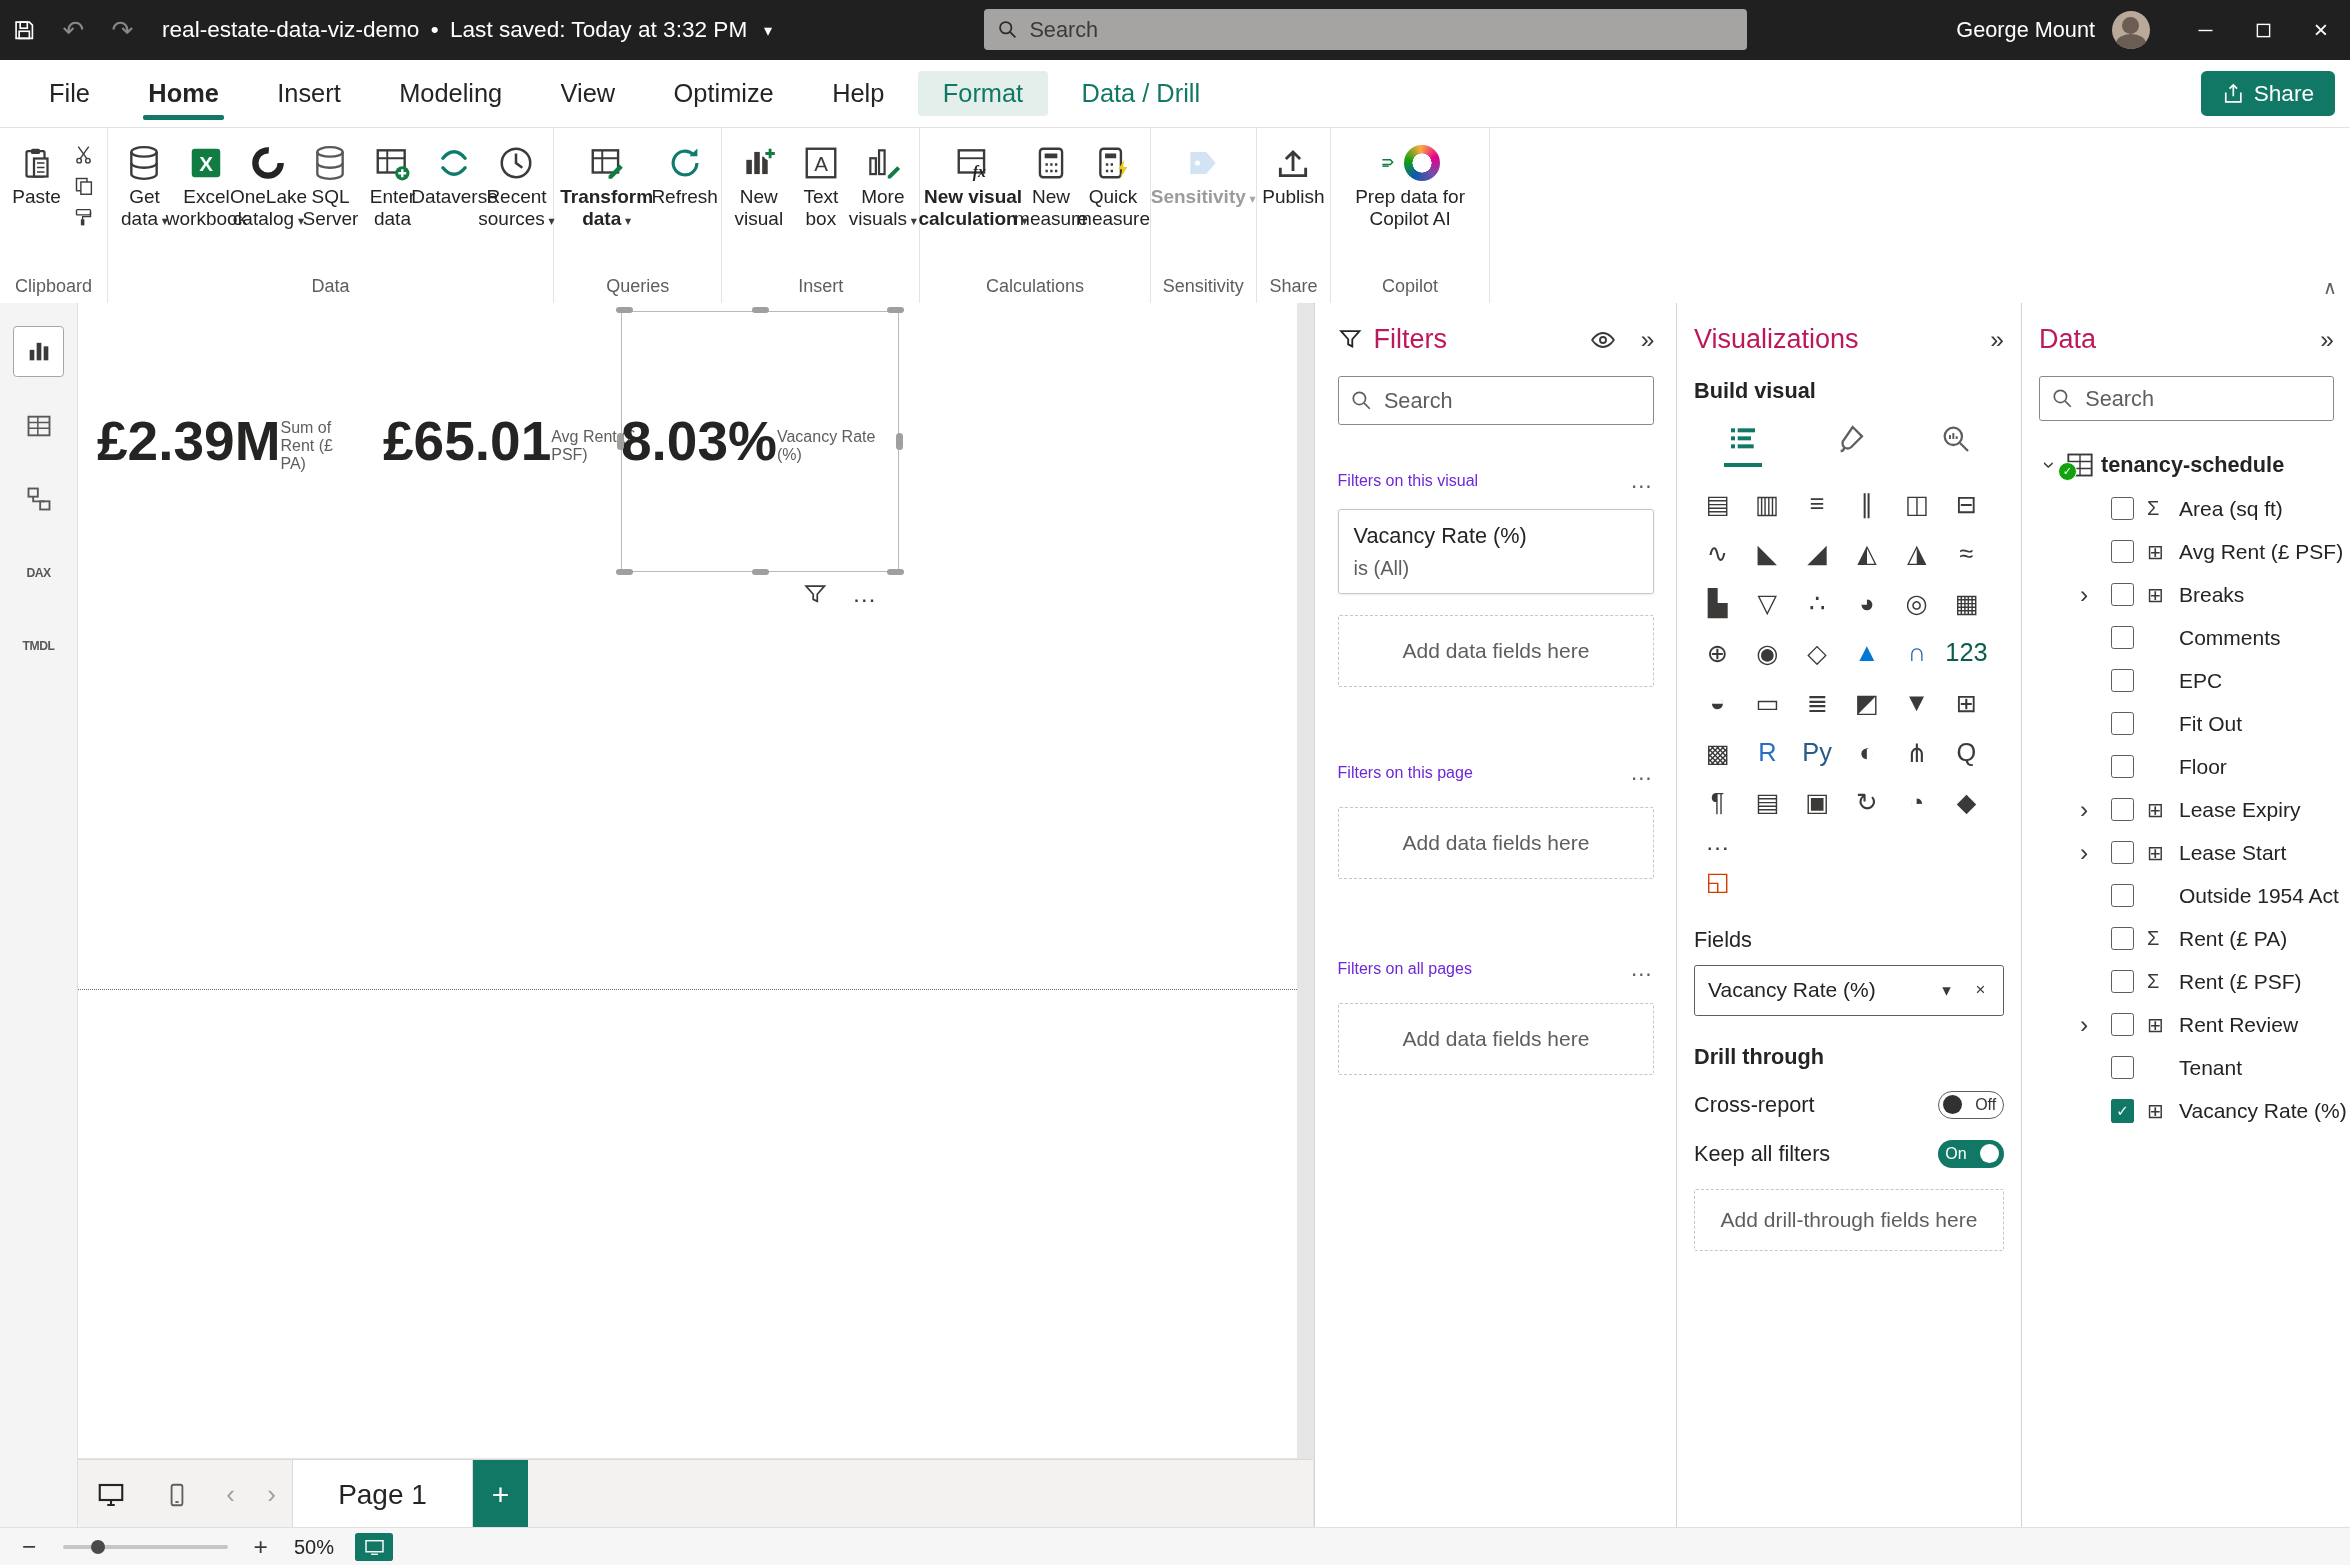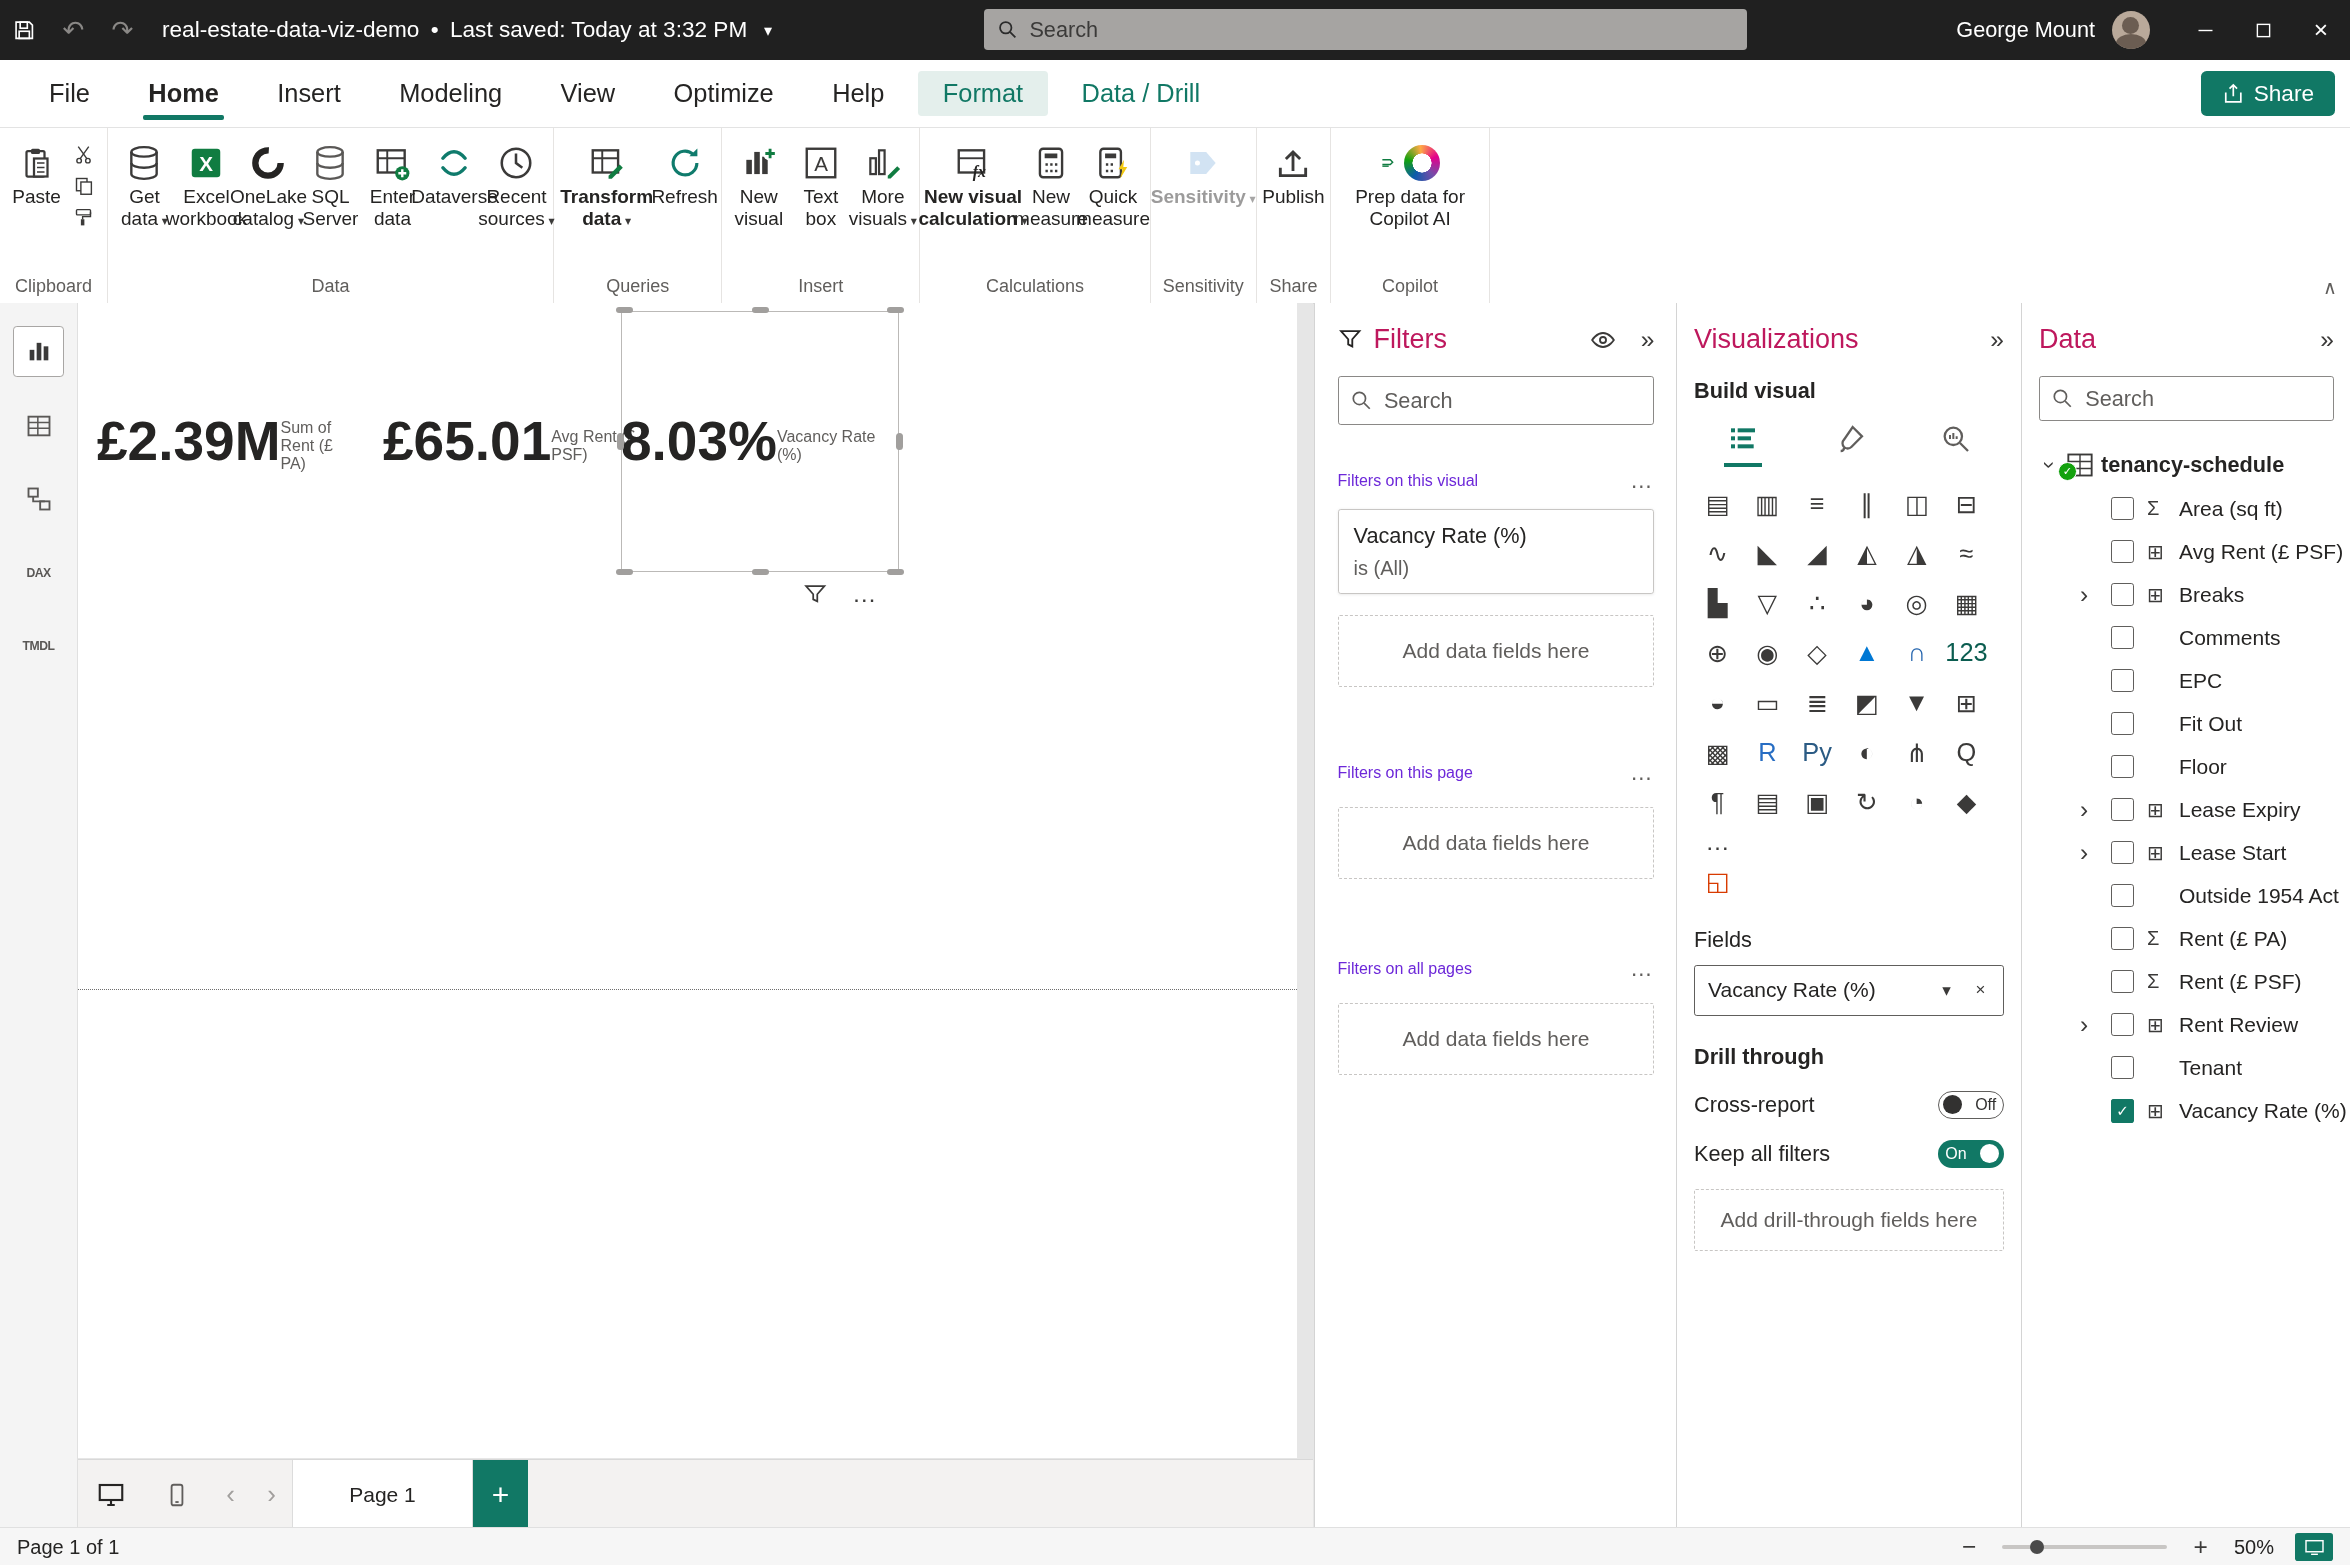--- a/index.html
+++ b/index.html
@@ -108,21 +108,21 @@
   .frow{position:relative;height:43px;display:flex;align-items:center;padding-left:72px;}
   .frow .fchev{position:absolute;left:41px;font-size:24.5px;color:#3b3a39;}
   .fcb{position:relative;width:21px;height:21px;border:1.4px solid #605e5c;border-radius:2.8px;margin-right:13px;flex:none;}
   .fcb .tick{position:absolute;inset:-1.4px;background:#117865;border-radius:2.8px;color:#fff;font-size:15px;display:flex;align-items:center;justify-content:center;}
   .fislot{width:32px;flex:none;font-size:20px;color:#3b3a39;}
   .flabel{font-size:21px;color:#252423;white-space:nowrap;}
   
   #tabbar{position:absolute;left:78px;top:1459px;width:1235px;height:69px;background:#f3f2f1;border-top:0.9px solid #d8d8d8;display:flex;align-items:center;}
   .layic{width:66px;height:69px;display:flex;align-items:center;justify-content:center;}
   .navch{width:41px;height:69px;display:flex;align-items:center;justify-content:center;font-size:26px;color:#a19f9d;}
-  #page-tab{height:69px;min-width:141px;background:#fff;border-left:0.9px solid #dcdcdc;border-right:0.9px solid #dcdcdc;display:flex;align-items:center;justify-content:center;font-size:21px;color:#252423;padding:0 19px;}
+  #page-tab{height:69px;min-width:141px;background:#fff;border-left:0.9px solid #dcdcdc;border-right:0.9px solid #dcdcdc;display:flex;align-items:center;justify-content:center;font-size:28px;color:#252423;padding:0 19px;}
   #add-page{width:55px;height:69px;background:#117865;color:#fff;font-size:30px;display:flex;align-items:center;justify-content:center;}
   #statusbar{position:absolute;left:0;top:1527px;width:2350px;height:39px;background:#f6f6f6;border-top:0.9px solid #e0e0e0;display:flex;align-items:center;padding:0 17px;box-sizing:border-box;font-size:20px;color:#252423;}
   #status-left{flex:1;}
   #zoomer{display:flex;align-items:center;gap:21px;}
   .zbtn{font-size:24.5px;color:#3b3a39;width:24.5px;text-align:center;}
   #ztrack{position:relative;width:165px;height:3.8px;background:#c8c6c4;border-radius:1.9px;}
   #zthumb{position:absolute;left:28px;top:-5.6px;width:14px;height:14px;border-radius:50%;background:#4a4a4a;}
   #fitbtn{width:38px;height:28px;background:#117865;border-radius:2.8px;display:flex;align-items:center;justify-content:center;}
 </style>
 </head>
@@ -914,21 +914,20 @@
   <span class="navch">›</span>
   <span id="page-tab">
     <span>Page 1</span>
   </span>
   <span id="add-page">
     <span>+</span>
   </span>
 </div>
 
 <div id="statusbar">
-  <span id="status-left">Page 1 of 1</span>
   <div id="zoomer">
     <span class="zbtn">−</span>
     <span id="ztrack">
           <span id="zthumb"></span>
         </span>
     <span class="zbtn">+</span>
     <span>50%</span>
     <span id="fitbtn">
       <svg width="21" height="17" viewBox="0 0 24 20">
             <rect x="2" y="2" width="20" height="13" fill="none" stroke="#fff" stroke-width="1.7"></rect>

